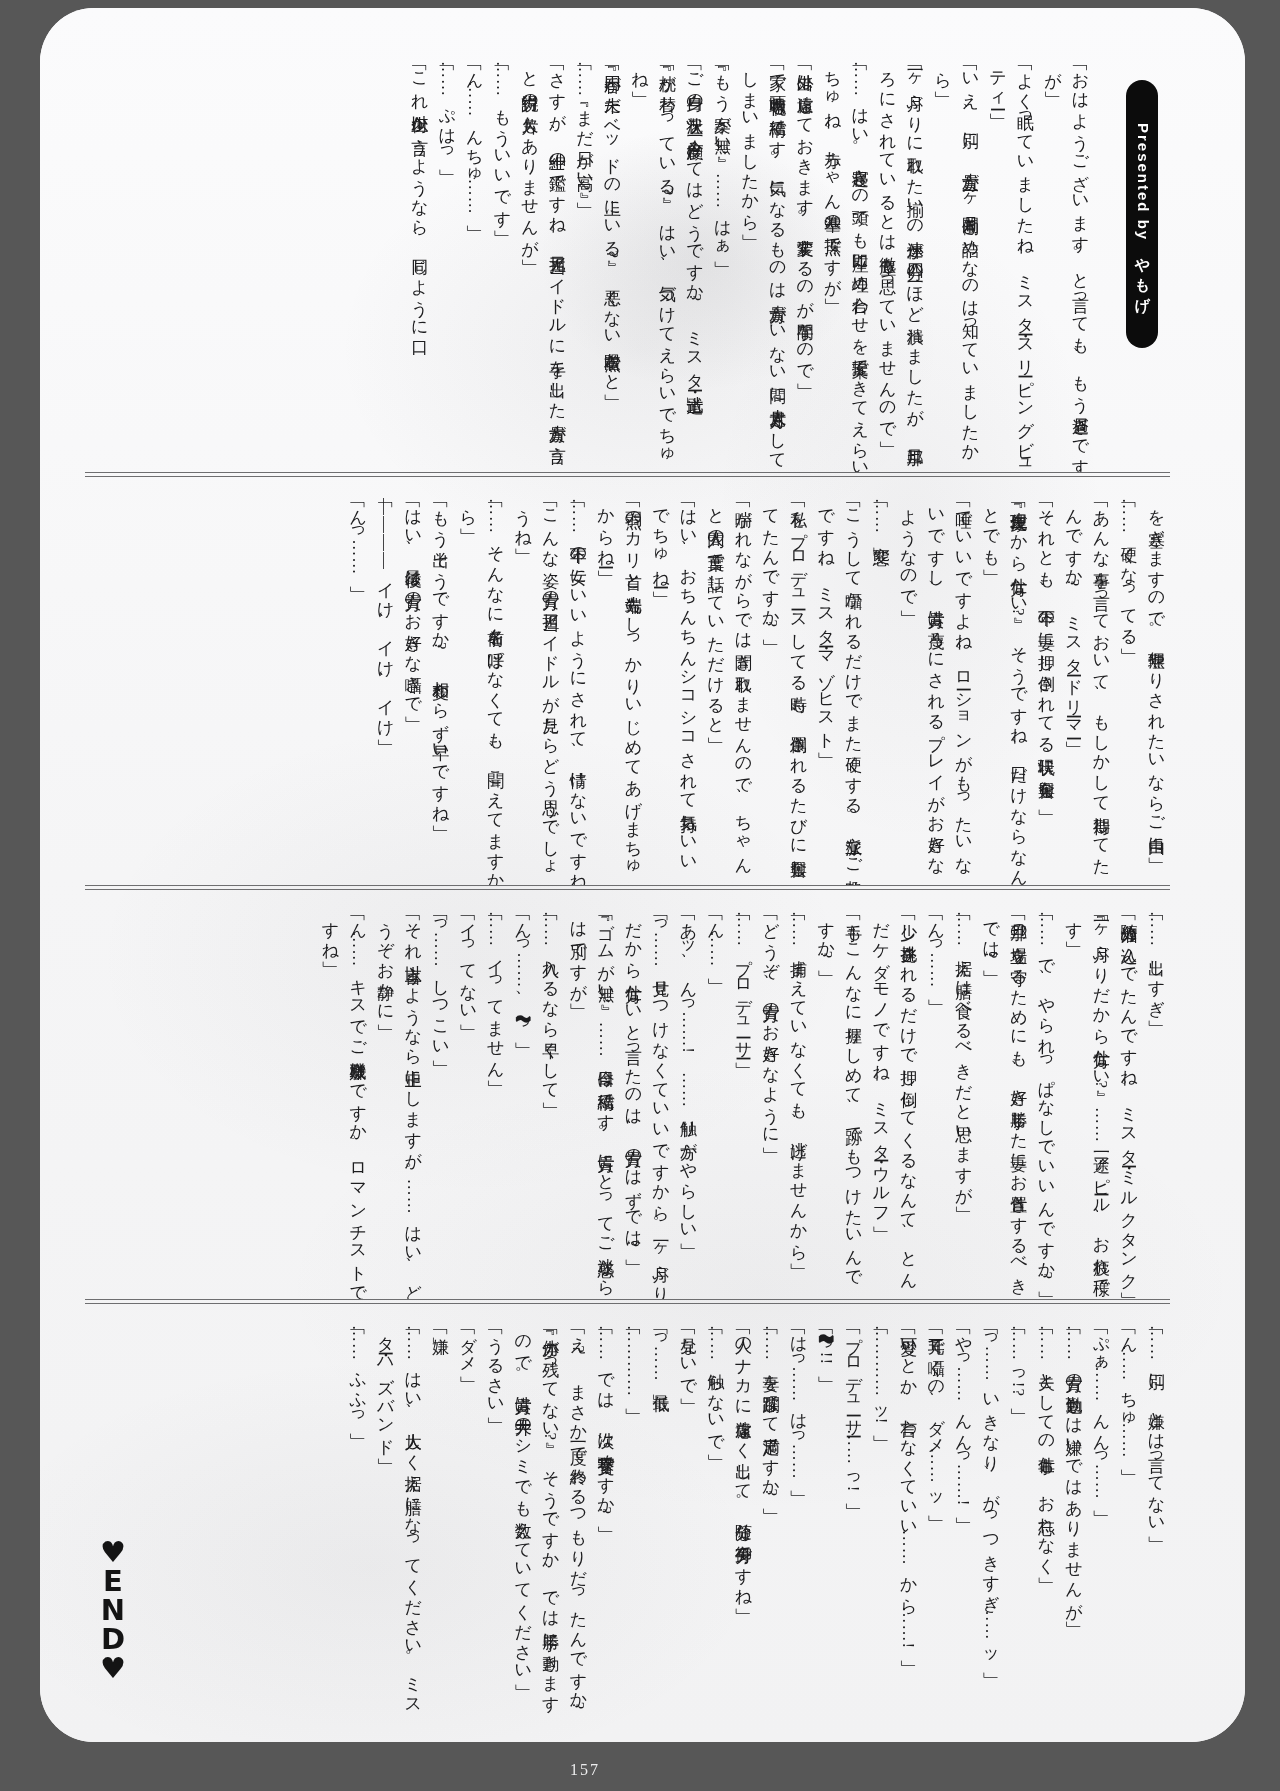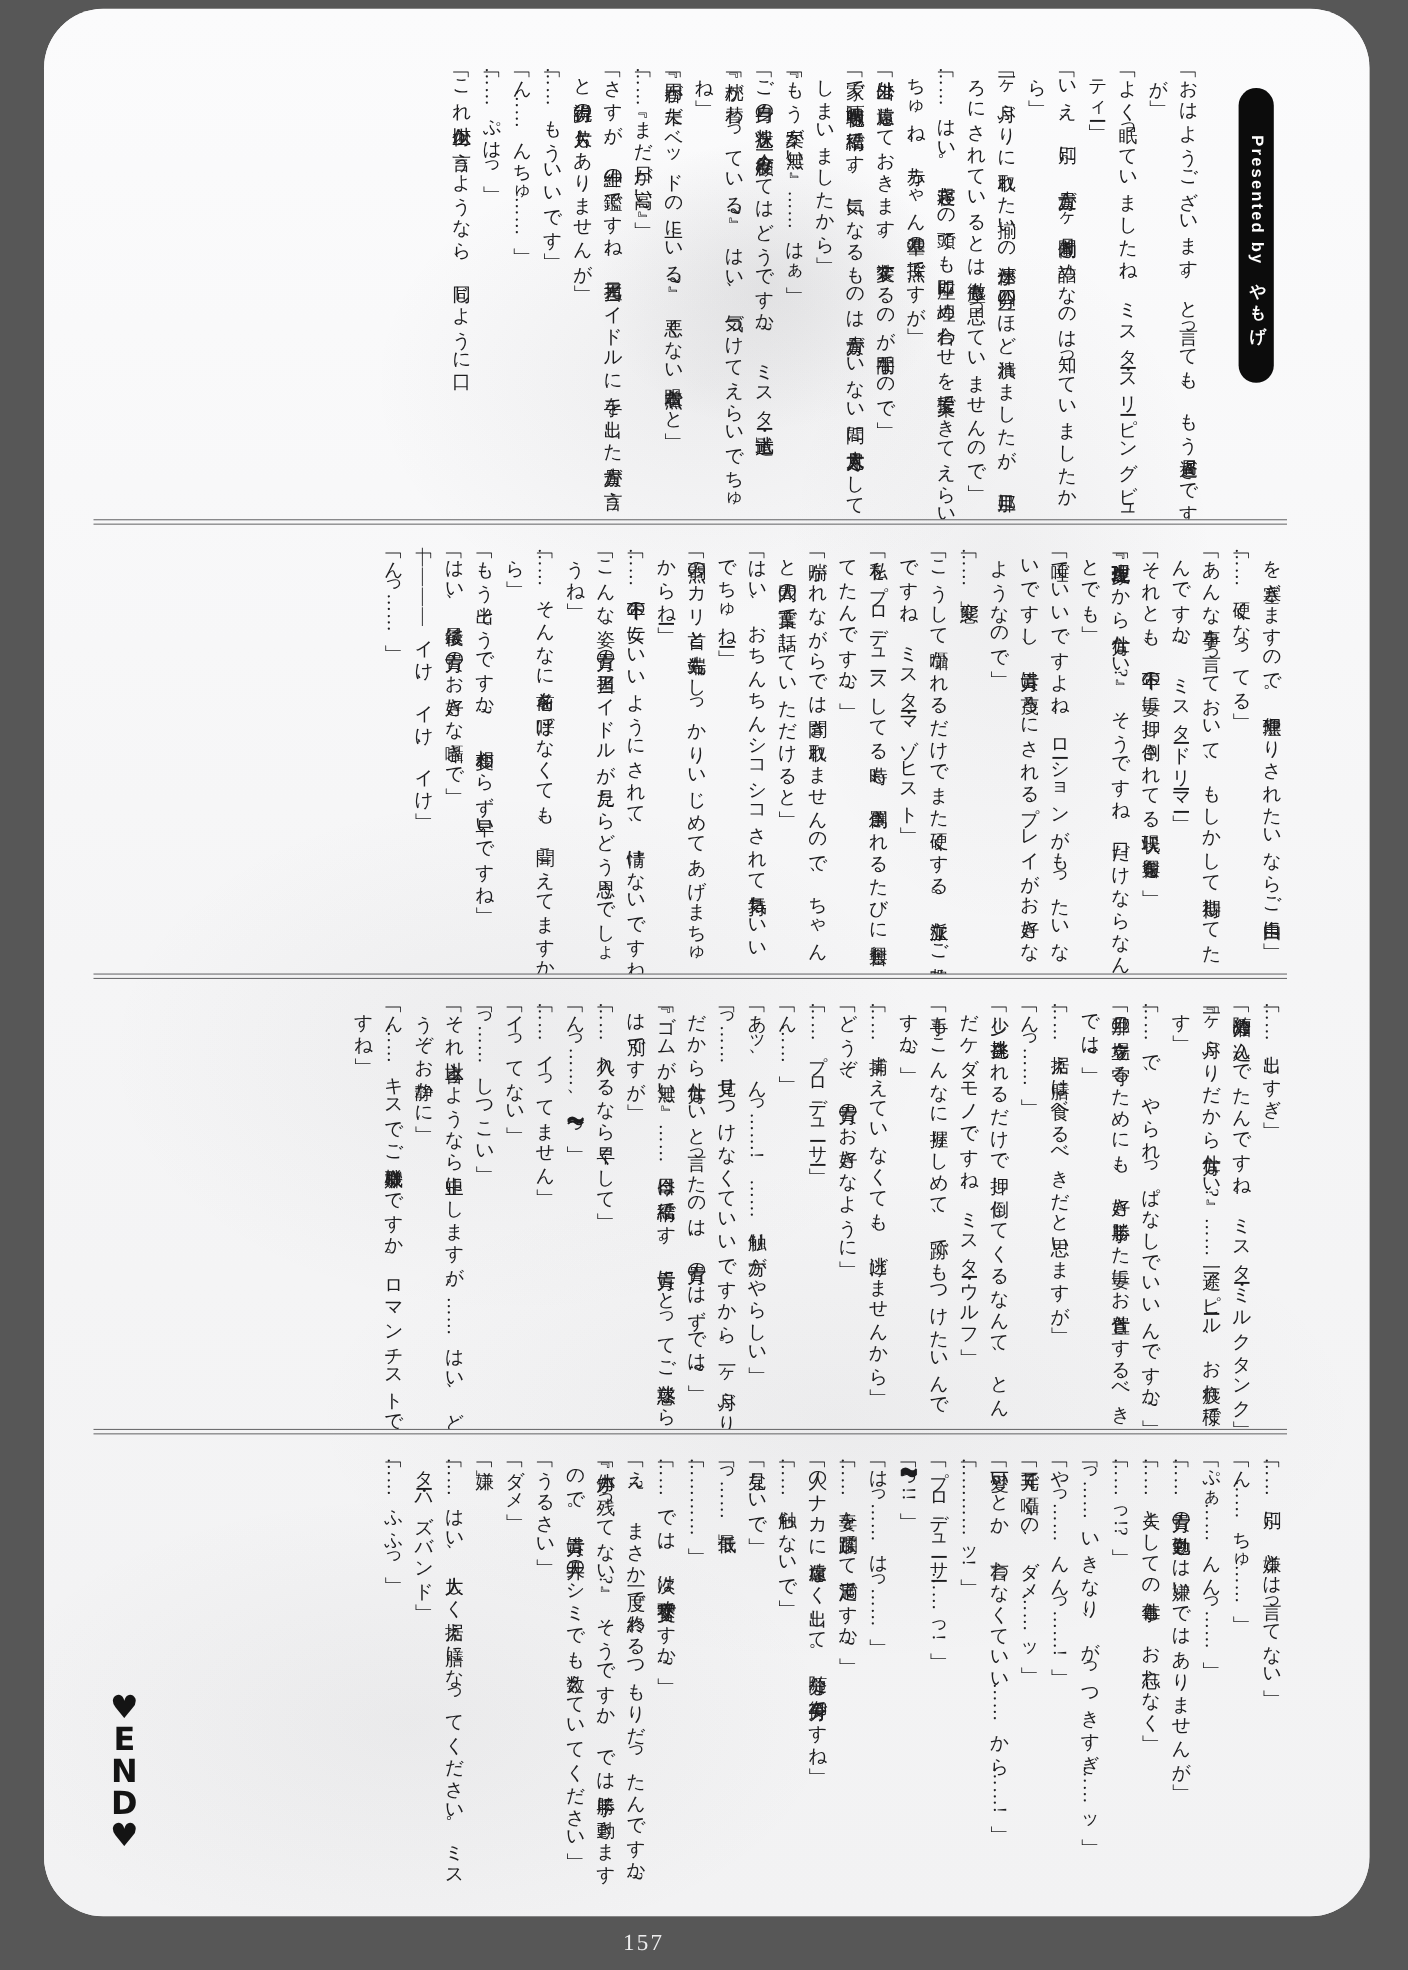--- a/index.html
+++ b/index.html
@@ -55,21 +55,21 @@
   }
   .end-marker{
     position:absolute;left:6px;top:234px;width:44px;
     display:flex;flex-direction:column;align-items:center;z-index:4;
     font-family:"DejaVu Sans","Liberation Sans",sans-serif;
     font-weight:900;color:#141414;
   }
   .end-marker span{display:block;line-height:1.0;font-size:29px;}
   .page-number{
     position:absolute;left:0;width:1170px;bottom:12px;text-align:center;
-    color:#ededee;font-size:21px;letter-spacing:2px;z-index:2;
+    color:#ededee;font-size:16px;letter-spacing:2px;z-index:2;
     font-family:"Liberation Serif","DejaVu Serif",serif;
   }
 </style>
 </head>
 <body>
 
 <div class="page">
   <div class="badge">
     <span>Presented by やもげ</span>
   </div>

